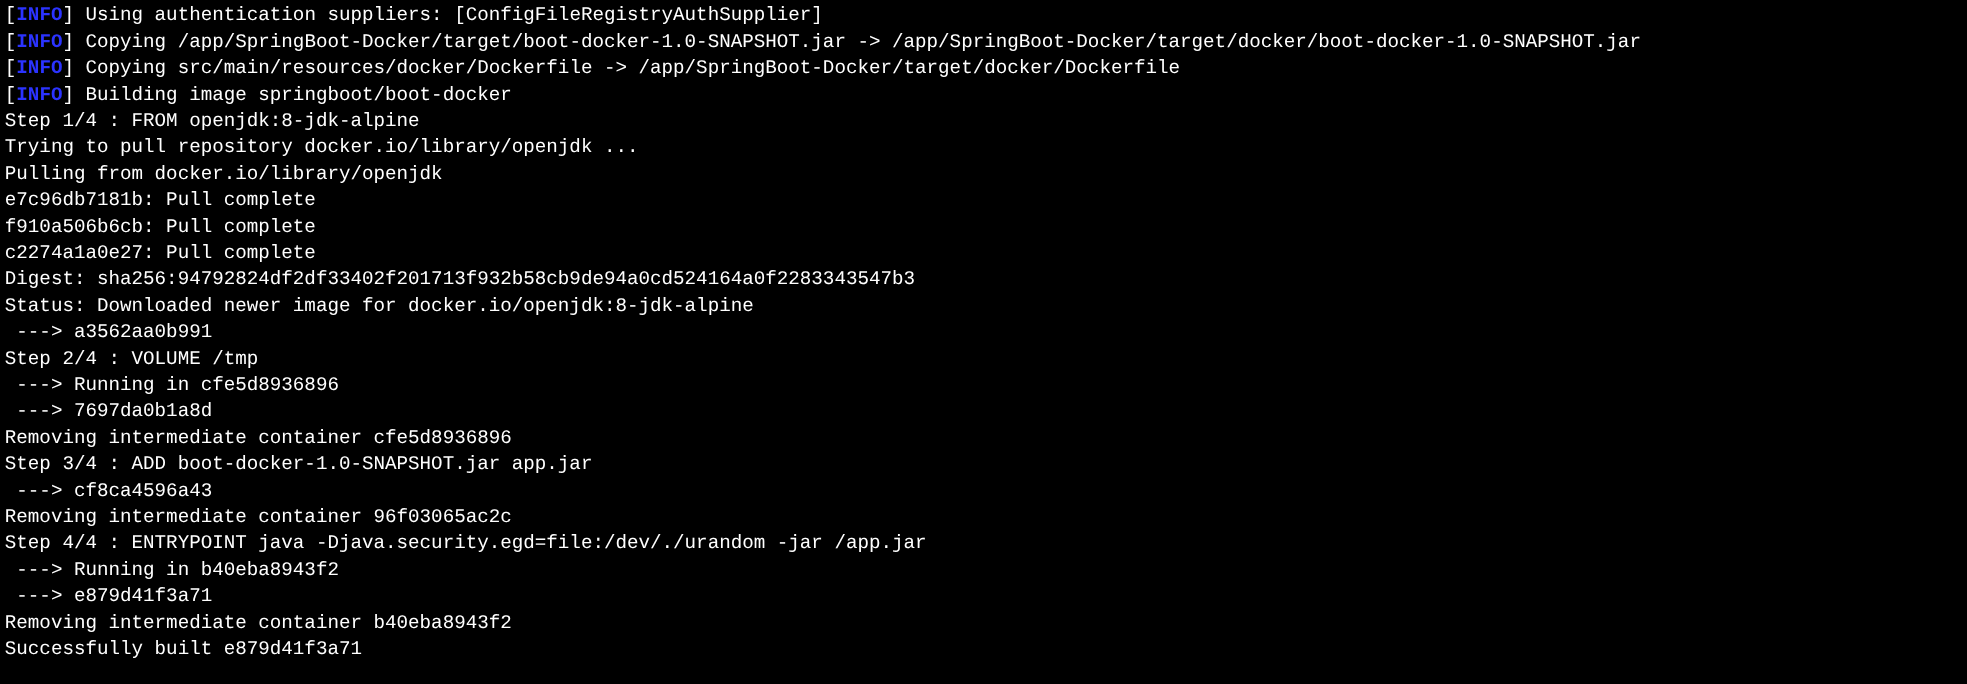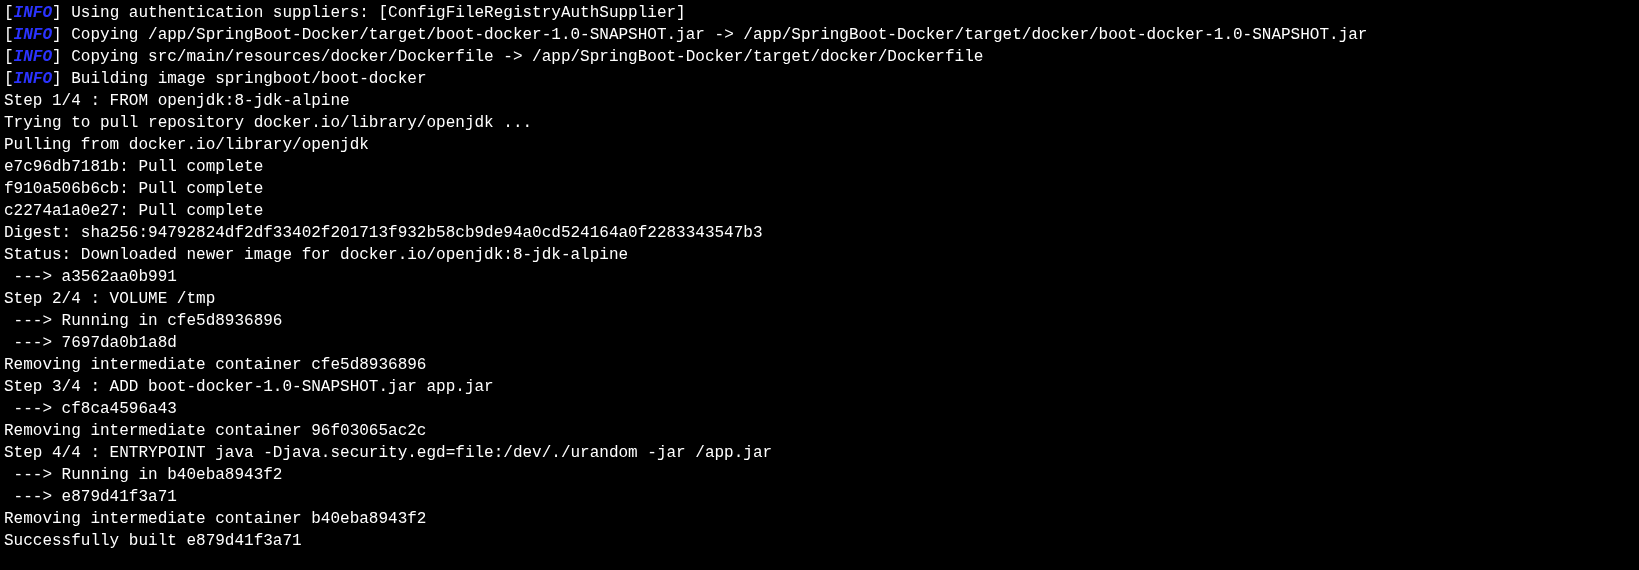--- a/index.html
+++ b/index.html
@@ -17,21 +17,20 @@
   .terminal {
     padding: 2px 4px;
     white-space: pre;
   }
   .line {
     display: block;
   }
   .info {
     color: #2b33ff;
     font-weight: bold;
-    font-style: italic;
   }
   .bracket {
     color: #ffffff;
   }
 </style>
 </head>
 <body>
 
 <div class="terminal" id="terminal"><span class="line"><span class="bracket">[</span><span class="info">INFO</span><span class="bracket">] </span><span>Using authentication suppliers: [ConfigFileRegistryAuthSupplier]</span></span><span class="line"><span class="bracket">[</span><span class="info">INFO</span><span class="bracket">] </span><span>Copying /app/SpringBoot-Docker/target/boot-docker-1.0-SNAPSHOT.jar -&gt; /app/SpringBoot-Docker/target/docker/boot-docker-1.0-SNAPSHOT.jar</span></span><span class="line"><span class="bracket">[</span><span class="info">INFO</span><span class="bracket">] </span><span>Copying src/main/resources/docker/Dockerfile -&gt; /app/SpringBoot-Docker/target/docker/Dockerfile</span></span><span class="line"><span class="bracket">[</span><span class="info">INFO</span><span class="bracket">] </span><span>Building image springboot/boot-docker</span></span><span class="line"><span>Step 1/4 : FROM openjdk:8-jdk-alpine</span></span><span class="line"><span>Trying to pull repository docker.io/library/openjdk ...</span></span><span class="line"><span>Pulling from docker.io/library/openjdk</span></span><span class="line"><span>e7c96db7181b: Pull complete</span></span><span class="line"><span>f910a506b6cb: Pull complete</span></span><span class="line"><span>c2274a1a0e27: Pull complete</span></span><span class="line"><span>Digest: sha256:94792824df2df33402f201713f932b58cb9de94a0cd524164a0f2283343547b3</span></span><span class="line"><span>Status: Downloaded newer image for docker.io/openjdk:8-jdk-alpine</span></span><span class="line"><span> ---&gt; a3562aa0b991</span></span><span class="line"><span>Step 2/4 : VOLUME /tmp</span></span><span class="line"><span> ---&gt; Running in cfe5d8936896</span></span><span class="line"><span> ---&gt; 7697da0b1a8d</span></span><span class="line"><span>Removing intermediate container cfe5d8936896</span></span><span class="line"><span>Step 3/4 : ADD boot-docker-1.0-SNAPSHOT.jar app.jar</span></span><span class="line"><span> ---&gt; cf8ca4596a43</span></span><span class="line"><span>Removing intermediate container 96f03065ac2c</span></span><span class="line"><span>Step 4/4 : ENTRYPOINT java -Djava.security.egd=file:/dev/./urandom -jar /app.jar</span></span><span class="line"><span> ---&gt; Running in b40eba8943f2</span></span><span class="line"><span> ---&gt; e879d41f3a71</span></span><span class="line"><span>Removing intermediate container b40eba8943f2</span></span><span class="line"><span>Successfully built e879d41f3a71</span></span></div>
 

